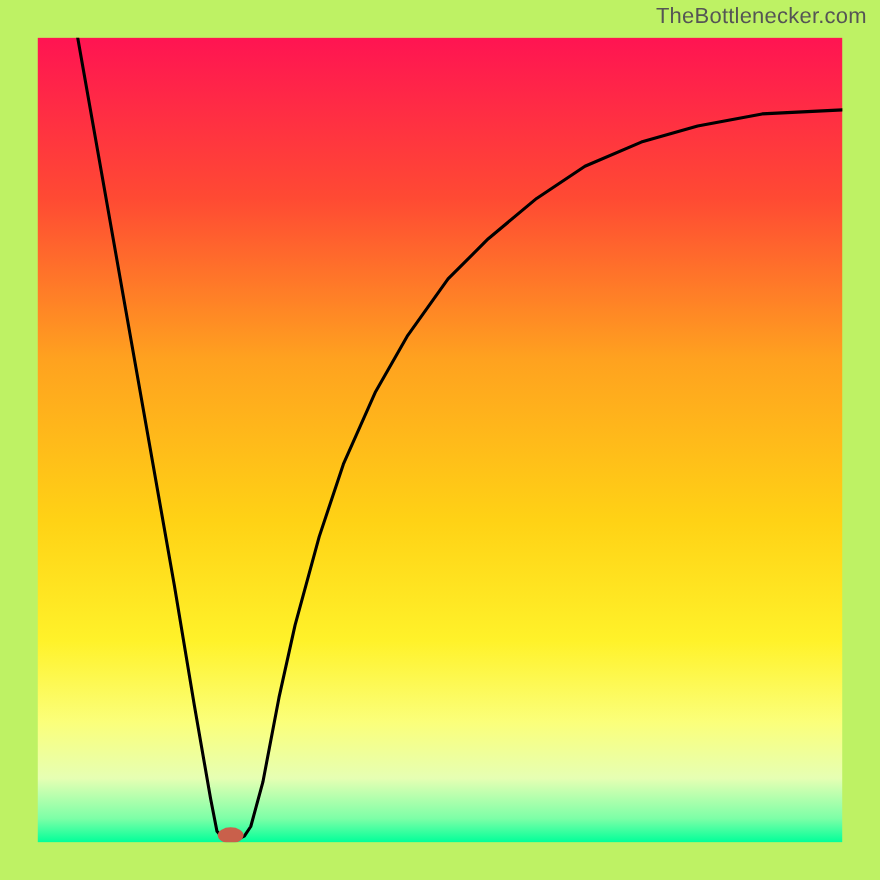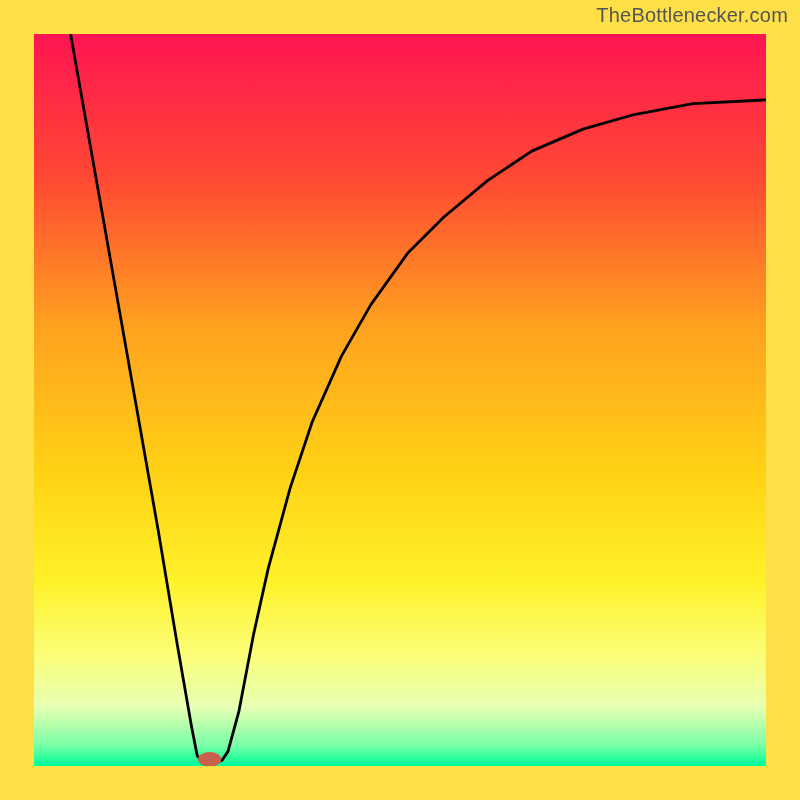--- a/index.html
+++ b/index.html
@@ -7,21 +7,21 @@
     padding: 0;
     width: 800px;
     height: 800px;
     background: #000;
     font-family: Arial, Helvetica, sans-serif;
   }
   .frame {
     position: relative;
     width: 800px;
     height: 800px;
-    background: #fde047;
+    background: #bef264;
   }
   .watermark {
     position: absolute;
     top: 4px;
     right: 12px;
     color: #555;
     font-size: 20px;
     font-weight: 500;
     letter-spacing: 0.2px;
     user-select: none;

